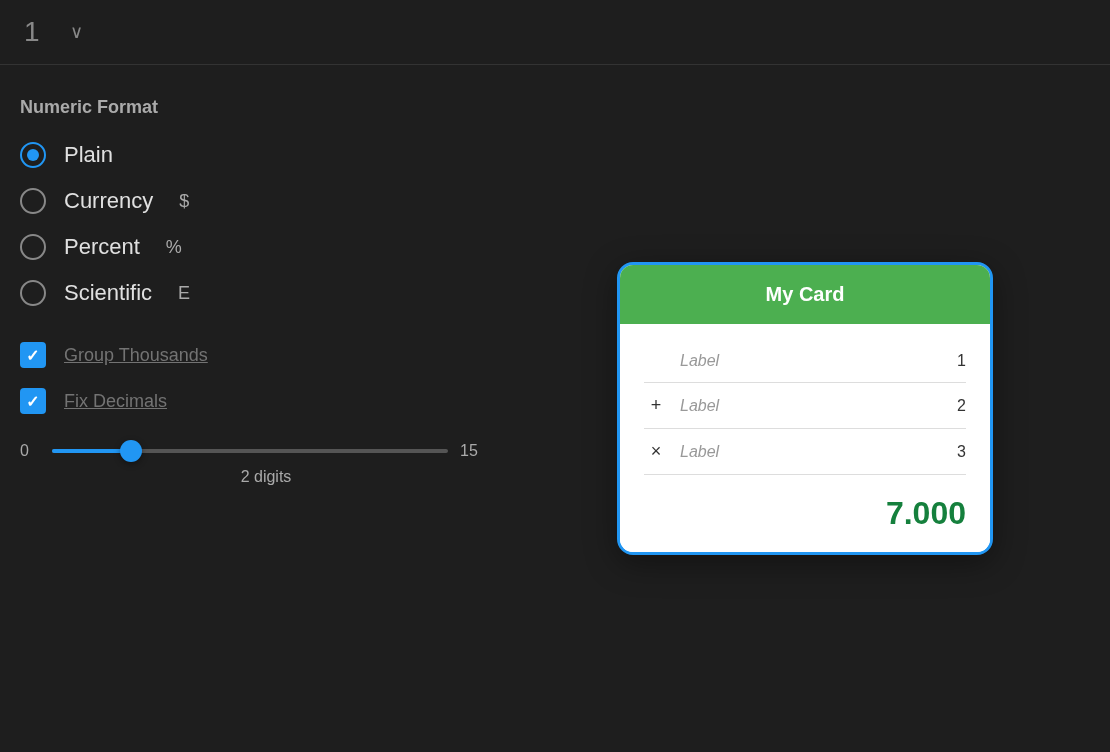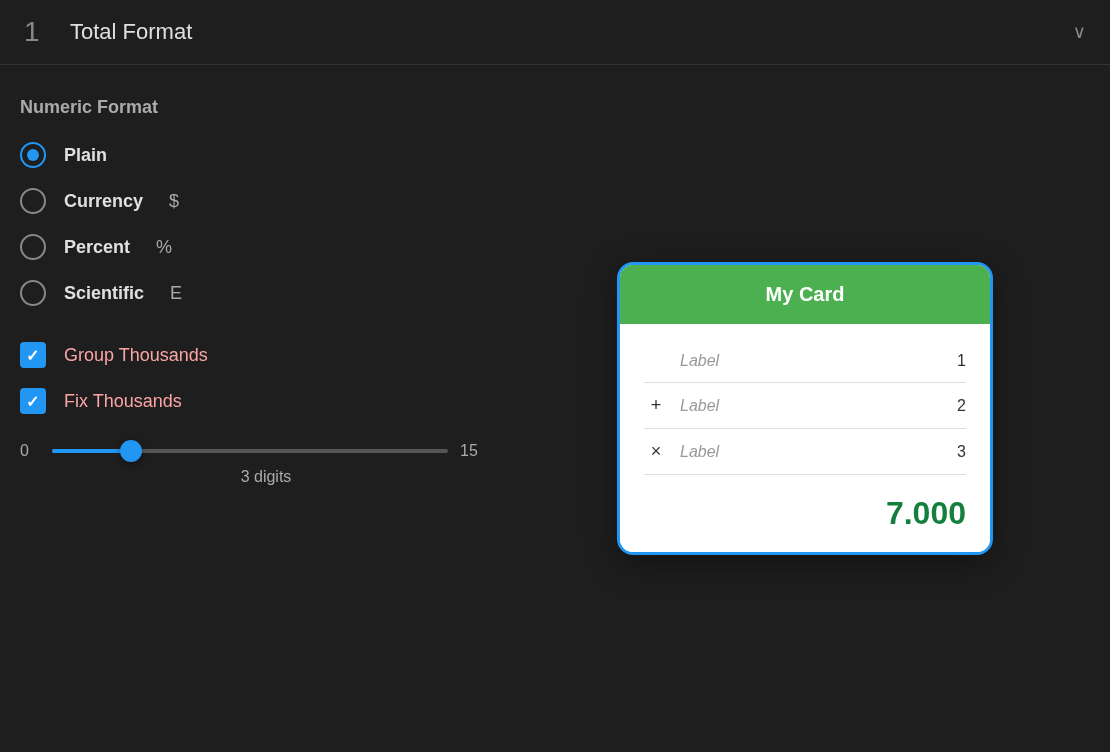--- a/index.html
+++ b/index.html
@@ -106,23 +106,23 @@
     }
 
     .radio-inner {
       width: 12px;
       height: 12px;
       border-radius: 50%;
       background: #2196f3;
     }
 
     .radio-label {
-      font-size: 18px;
+      font-size: 22px;
       color: #e0e0e0;
-      font-weight: 700;
+      font-weight: 400;
     }
 
     .radio-symbol {
       font-size: 18px;
       color: #aaa;
       margin-left: 8px;
     }
 
     
     .checkbox-group {
@@ -151,22 +151,23 @@
     }
 
     .checkbox-check {
       color: white;
       font-size: 16px;
       font-weight: bold;
     }
 
     .checkbox-label {
       font-size: 18px;
-      color: #fca5a5;
+      color: #737373;
       font-weight: 400;
+      text-decoration: underline;
     }
 
     
     .slider-area {
       display: flex;
       flex-direction: column;
       gap: 8px;
       padding-left: 0;
     }
 
@@ -298,21 +299,20 @@
       color: #15803d;
     }
   </style>
 </head>
 <body>
 
 <div class="main-container">
 
   <div class="header-row">
     <span class="step-number">1</span>
-    <span class="header-title">Total Format</span>
     <span class="chevron-icon">∨</span>
   </div>
 
   <div class="content-area">
 
     <div class="left-panel">
 
       <div class="section-title">Numeric Format</div>
 
       <div class="radio-group">
@@ -350,35 +350,35 @@
           <div class="checkbox-box">
             <span class="checkbox-check">✓</span>
           </div>
           <span class="checkbox-label">Group Thousands</span>
         </div>
 
         <div class="checkbox-item">
           <div class="checkbox-box">
             <span class="checkbox-check">✓</span>
           </div>
-          <span class="checkbox-label">Fix Thousands</span>
+          <span class="checkbox-label">Fix Decimals</span>
         </div>
 
       </div>
 
       <div class="slider-area">
         <div class="slider-row">
           <span class="slider-min-label">0</span>
           <div class="slider-track">
             <div class="slider-fill"></div>
             <div class="slider-thumb"></div>
           </div>
           <span class="slider-max-label">15</span>
         </div>
-        <div class="slider-digits-label">3 digits</div>
+        <div class="slider-digits-label">2 digits</div>
       </div>
 
     </div>
 
     <div class="right-panel">
 
       <div class="card-preview">
 
         <div class="card-header">
           <span class="card-header-title">My Card</span>

